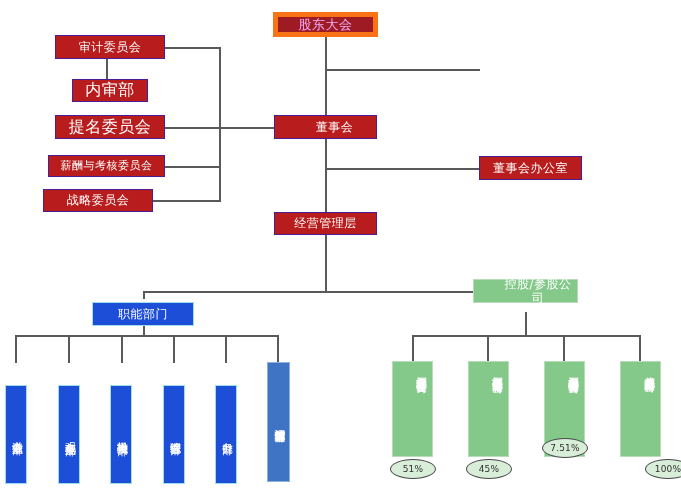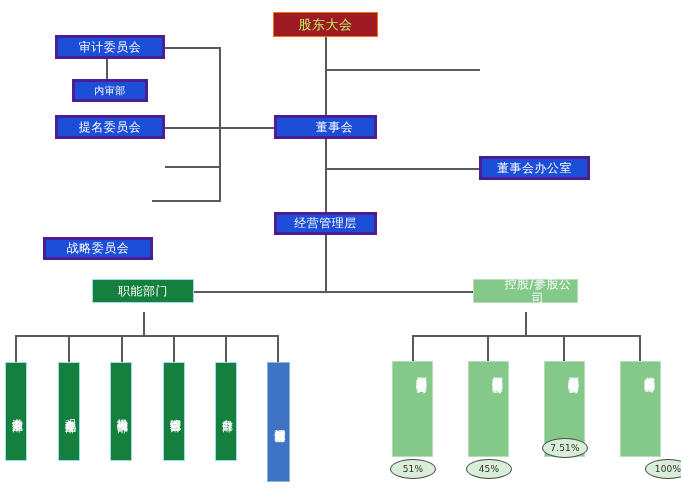--- a/index.html
+++ b/index.html
@@ -24,33 +24,34 @@
     align-items: center;
     justify-content: center;
     text-align: center;
     color: #ffffff;
     line-height: 1.18;
     letter-spacing: 0.5px;
   }
   
   .n-darkred {
     background: #9e1b23;
-    border: 1px solid #f97316;
-    color: #bef264;
+    border: 5px solid #f97316;
+    color: #f0abfc;
     text-align: center;
   }
   .n-red {
-    background: #1d4ed8;
-    border: 3px solid #4c1d95;
+    background: #b91c1c;
+    border: 1px solid #4c1d95;
     color: #ffffff;
   }
   .n-cyan {
-    background: #15803d;
+    background: #1d4ed8;
     border: 1px solid #9ddeea;
     color: #ffffff;
+    margin-top: 23px;
   }
   .n-blue {
     background: #3f73c4;
     border: 1px solid #8fb0de;
     color: #ffffff;
   }
   .n-green {
     background: #84c98a;
     border: 1px solid #b6ddb8;
     color: #ffffff;
@@ -133,32 +134,33 @@
   <div class="line line-v" style="left:412px; top:335px; height:26px;"></div>
   <div class="line line-v" style="left:487px; top:335px; height:26px;"></div>
   <div class="line line-v" style="left:563px; top:335px; height:26px;"></div>
   <div class="line line-v" style="left:639px; top:335px; height:26px;"></div>
 
   <div class="node n-darkred" style="left:273px; top:12px; width:105px; height:25px; font-size:13px;">股东大会</div>
 
 
   <div class="node n-red" style="left:274px; top:115px; width:103px; height:24px; font-size:12px;padding-left:18px;">董事会</div>
 
-  <div class="node n-red" style="left:479px; top:156px; width:111px; height:24px; font-size:12px;">董事会办公室</div>
+  <div class="node n-red" style="left:479px; top:156px; width:103px; height:24px; font-size:12px;">董事会办公室</div>
 
   <div class="node n-red" style="left:274px; top:200px; width:103px; height:23px; font-size:12px;margin-top:12px;">经营管理层</div>
 
   <div class="node n-red" style="left:55px; top:35px; width:110px; height:24px; font-size:12px;">审计委员会</div>
 
-  <div class="node n-red" style="left:72px; top:79px; width:76px; height:23px; font-size:10px;">内审部</div>
+  <div class="node n-red" style="left:72px; top:79px; width:76px; height:23px; font-size:16px;">内审部</div>
 
-  <div class="node n-red" style="left:55px; top:115px; width:110px; height:24px; font-size:12px;">提名委员会</div>
+  <div class="node n-red" style="left:55px; top:115px; width:110px; height:24px; font-size:16px;">提名委员会</div>
 
+  <div class="node n-red" style="left:48px; top:155px; width:117px; height:22px; font-size:11px;">薪酬与考核委员会</div>
 
-  <div class="node n-red" style="left:43px; top:189px; width:110px; height:23px; font-size:12px;margin-top:48px;">战略委员会</div>
+  <div class="node n-red" style="left:43px; top:189px; width:110px; height:23px; font-size:12px;">战略委员会</div>
 
   <div class="node n-cyan" style="left:92px; top:279px; width:102px; height:24px; font-size:12px;">职能部门</div>
 
   <div class="node n-green" style="left:473px; top:279px; width:105px; height:24px; font-size:12px;">控股/参股公司</div>
 
   <div class="node n-cyan vert" style="left:5px; top:362px; width:22px; height:99px; font-size:11px;">索道业务部</div>
 
   <div class="node n-cyan vert" style="left:58px; top:362px; width:22px; height:99px; font-size:11px;">观光车业务部</div>
 
   <div class="node n-cyan vert" style="left:110px; top:362px; width:22px; height:99px; font-size:11px;">市场投融资部</div>

